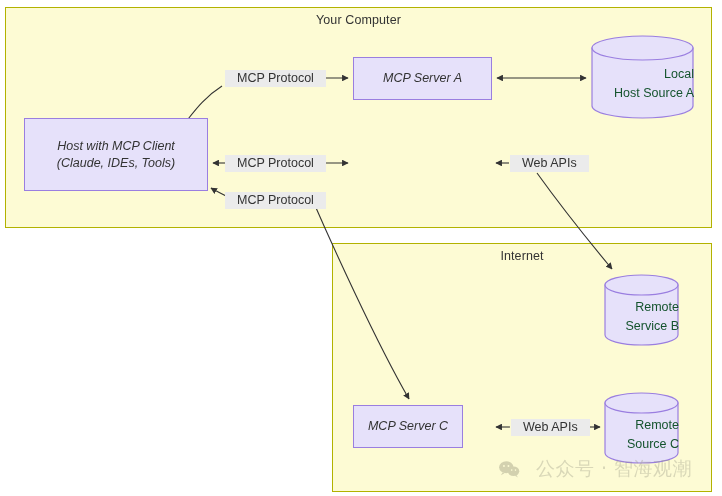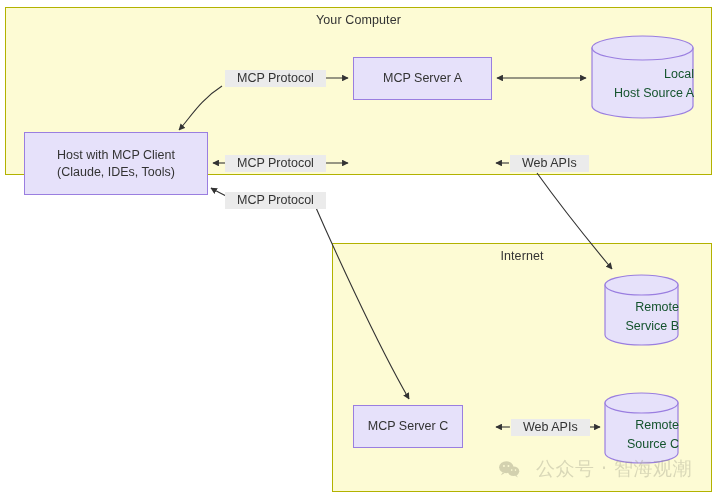--- a/index.html
+++ b/index.html
@@ -43,20 +43,21 @@
     background: #e6e1fa;
     border: 1px solid #9a7ee0;
     box-sizing: border-box;
     display: flex;
     align-items: center;
     justify-content: center;
     text-align: center;
     font-size: 12.5px;
     color: #333333;
     line-height: 1.35;
+    font-style: italic;
   }
 
   
   .cyl {
     position: absolute;
   }
   .cyl svg {
     position: absolute;
     inset: 0;
     display: block;
@@ -120,21 +121,21 @@
     width: 22px;
     height: 18px;
     position: relative;
   }
 </style>
 </head>
 <body>
 
 <div id="canvas">
 
-  <div class="group" style="left:5px; top:7px; width:707px; height:168px;">
+  <div class="group" style="left:5px; top:7px; width:707px; height:221px;">
     <div class="group-title">Your Computer</div>
   </div>
 
   <div class="group" style="left:332px; top:243px; width:380px; height:249px;">
     <div class="group-title">Internet</div>
   </div>
 
   <svg id="edges" viewBox="0 0 722 496" width="722" height="496">
     <defs>
       <marker id="arrow" viewBox="0 0 10 10" refX="9" refY="5" markerWidth="6" markerHeight="6" orient="auto-start-reverse">
@@ -158,21 +159,21 @@
 
     <path class="edge-path" d="M 232,199 C 222,194 216,191 211,188" marker-end="url(#arrow)"></path>
 
     <path class="edge-path" d="M 313,201 C 330,240 375,340 409,399" marker-end="url(#arrow)"></path>
 
     <path class="edge-path" d="M 510,427 L 496,427" marker-end="url(#arrow)"></path>
 
     <path class="edge-path" d="M 576,427 L 600,427" marker-end="url(#arrow)"></path>
   </svg>
 
-  <div class="node-box" style="left:24px; top:132px; width:184px; height:63px;">
+  <div class="node-box" style="left:24px; top:118px; width:184px; height:73px;">
     <div>
       <div>Host with MCP Client</div>
       <div>(Claude, IDEs, Tools)</div>
     </div>
   </div>
 
   <div class="node-box" style="left:353px; top:57px; width:139px; height:43px;">
     <span>MCP Server A</span>
   </div>
 

